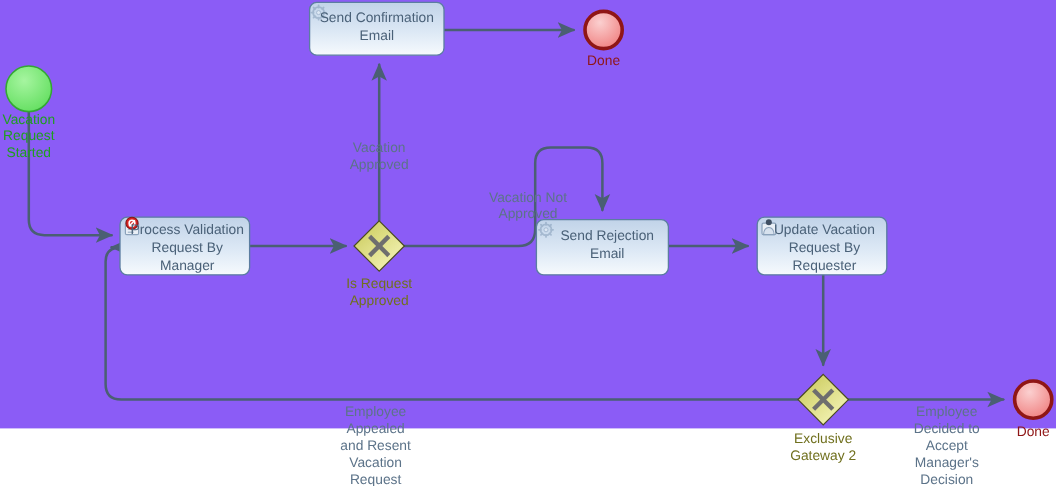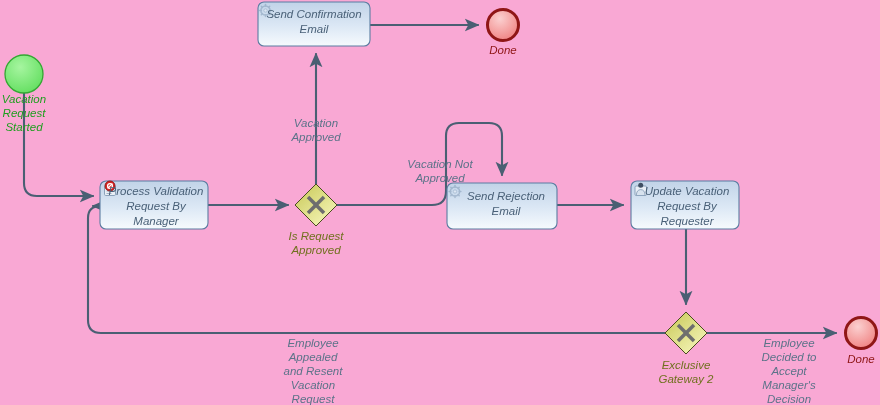--- a/index.html
+++ b/index.html
@@ -9,23 +9,22 @@
   }
   body {
     width: 880px;
     height: 405px;
     overflow: hidden;
     font-family: "Liberation Sans", sans-serif;
   }
   #canvas {
     position: relative;
     width: 880px;
-    height: 405px;
-    background: #f9a8d4;
-    font-style: italic;
+    height: 357px;
+    background: #8b5cf6;
   }
   svg.diagram {
     position: absolute;
     left: 0;
     top: 0;
     width: 880px;
     height: 405px;
   }
   .task-text {
     font-family: "Liberation Sans", sans-serif;

